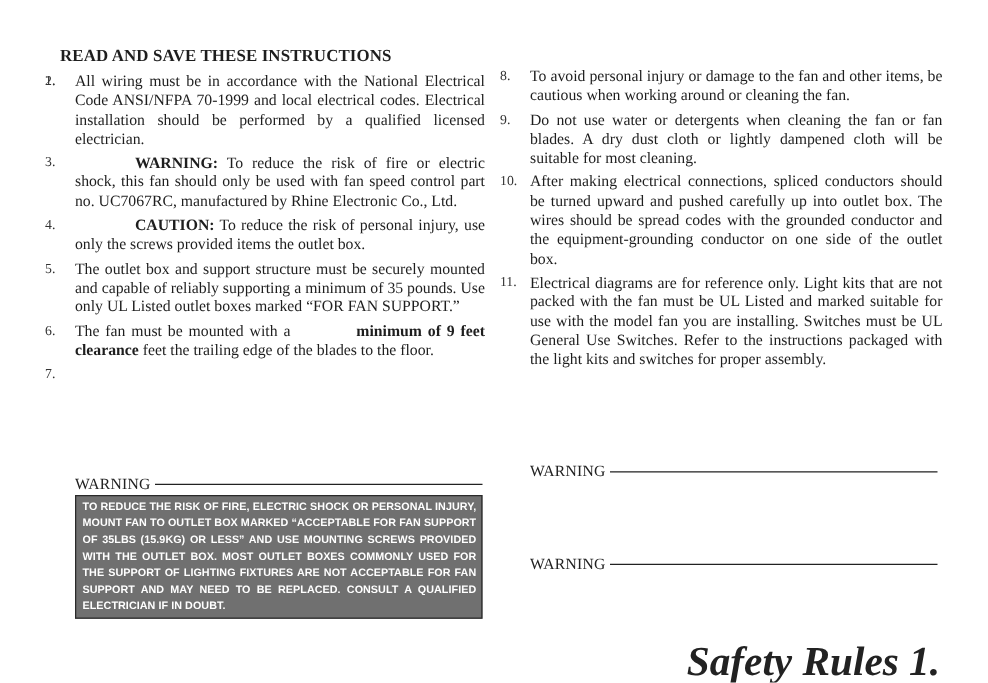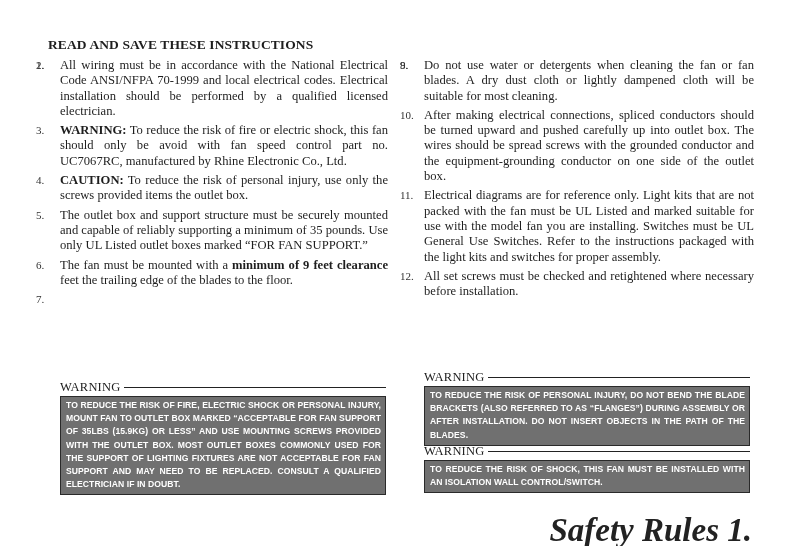--- a/index.html
+++ b/index.html
@@ -17,21 +17,21 @@
   ol { list-style:none; margin:0; padding:0; }
   li {
     position:relative; padding-left:24px; font-size:12.6px; line-height:15.3px;
     text-align:justify; margin-bottom:4px;
   }
   li .num {
     position:absolute; left:0; top:0; font-size:11px; color:#333;
   }
   .col.right li { padding-left:24px; }
   .col.right li .num { left:0; }
-  li b { font-weight:bold; }
+  li b { font-weight:bold;margin-left:48px; }
 
   .warn { position:absolute; }
   .warn .hdr {
     display:flex; align-items:center; font-size:12.5px; line-height:13px; letter-spacing:0.2px;
     color:#222; margin-bottom:2px;
   }
   .warn .hdr .rule { flex:1; height:0; border-top:1px solid #222; margin-left:4px; }
   .warn .box {
     background:#707070; border:1.5px solid #2a2a2a; color:#ffffff;
     font-family:"Liberation Sans", "DejaVu Sans", sans-serif; font-weight:bold;
@@ -49,55 +49,52 @@
 </style>
 </head>
 <body>
 
 <div class="title">READ AND SAVE THESE INSTRUCTIONS</div>
 
 <div class="col left">
   <ol>
     <li><span class="num">1.</span></li>
     <li><span class="num">2.</span><span>All wiring must be in accordance with the National Electrical Code ANSI/NFPA 70-1999 and local electrical codes. Electrical installation should be performed by a qualified licensed electrician.</span></li>
-    <li><span class="num">3.</span><b>WARNING:</b><span> To reduce the risk of fire or electric shock, this fan should only be avoid with fan speed control part no. UC7067RC, manufactured by Rhine Electronic Co., Ltd.</span></li>
+    <li><span class="num">3.</span><b>WARNING:</b><span> To reduce the risk of fire or electric shock, this fan should only be used with fan speed control part no. UC7067RC, manufactured by Rhine Electronic Co., Ltd.</span></li>
     <li><span class="num">4.</span><b>CAUTION:</b><span> To reduce the risk of personal injury, use only the screws provided items the outlet box.</span></li>
     <li><span class="num">5.</span><span>The outlet box and support structure must be securely mounted and capable of reliably supporting a minimum of 35 pounds. Use only UL Listed outlet boxes marked “FOR FAN SUPPORT.”</span></li>
     <li><span class="num">6.</span><span>The fan must be mounted with a </span><b>minimum of 9 feet clearance</b><span> feet the trailing edge of the blades to the floor.</span></li>
     <li><span class="num">7.</span></li>
   </ol>
 </div>
 
 <div class="col right">
   <ol>
-    <li><span class="num">8.</span></li>
+    <li><span class="num">8.</span><span>To avoid personal injury or damage to the fan and other items, be cautious when working around or cleaning the fan.</span></li>
     <li><span class="num">9.</span><span>Do not use water or detergents when cleaning the fan or fan blades. A dry dust cloth or lightly dampened cloth will be suitable for most cleaning.</span></li>
-    <li><span class="num">10.</span><span>After making electrical connections, spliced conductors should be turned upward and pushed carefully up into outlet box. The wires should be spread screws with the grounded conductor and the equipment-grounding conductor on one side of the outlet box.</span></li>
+    <li><span class="num">10.</span><span>After making electrical connections, spliced conductors should be turned upward and pushed carefully up into outlet box. The wires should be spread codes with the grounded conductor and the equipment-grounding conductor on one side of the outlet box.</span></li>
     <li><span class="num">11.</span><span>Electrical diagrams are for reference only. Light kits that are not packed with the fan must be UL Listed and marked suitable for use with the model fan you are installing. Switches must be UL General Use Switches. Refer to the instructions packaged with the light kits and switches for proper assembly.</span></li>
-    <li><span class="num">12.</span><span>All set screws must be checked and retightened where necessary before installation.</span></li>
   </ol>
 </div>
 
 <div class="warn w1">
   <div class="hdr">
       <span>WARNING</span>
       <span class="rule"></span>
     </div>
   <div class="box">TO REDUCE THE RISK OF FIRE, ELECTRIC SHOCK OR PERSONAL INJURY, MOUNT FAN TO OUTLET BOX MARKED “ACCEPTABLE FOR FAN SUPPORT OF 35LBS (15.9KG) OR LESS” AND USE MOUNTING SCREWS PROVIDED WITH THE OUTLET BOX. MOST OUTLET BOXES COMMONLY USED FOR THE SUPPORT OF LIGHTING FIXTURES ARE NOT ACCEPTABLE FOR FAN SUPPORT AND MAY NEED TO BE REPLACED. CONSULT A QUALIFIED ELECTRICIAN IF IN DOUBT.</div>
 </div>
 
 <div class="warn w2">
   <div class="hdr">
       <span>WARNING</span>
       <span class="rule"></span>
     </div>
-  <div class="box">TO REDUCE THE RISK OF PERSONAL INJURY, DO NOT BEND THE BLADE BRACKETS (ALSO REFERRED TO AS “FLANGES”) DURING ASSEMBLY OR AFTER INSTALLATION. DO NOT INSERT OBJECTS IN THE PATH OF THE BLADES.</div>
 </div>
 
 <div class="warn w3">
   <div class="hdr">
       <span>WARNING</span>
       <span class="rule"></span>
     </div>
-  <div class="box">TO REDUCE THE RISK OF SHOCK, THIS FAN MUST BE INSTALLED WITH AN ISOLATION WALL CONTROL/SWITCH.</div>
 </div>
 
 <div class="footer">Safety Rules 1.</div>
 
 </body></html>

